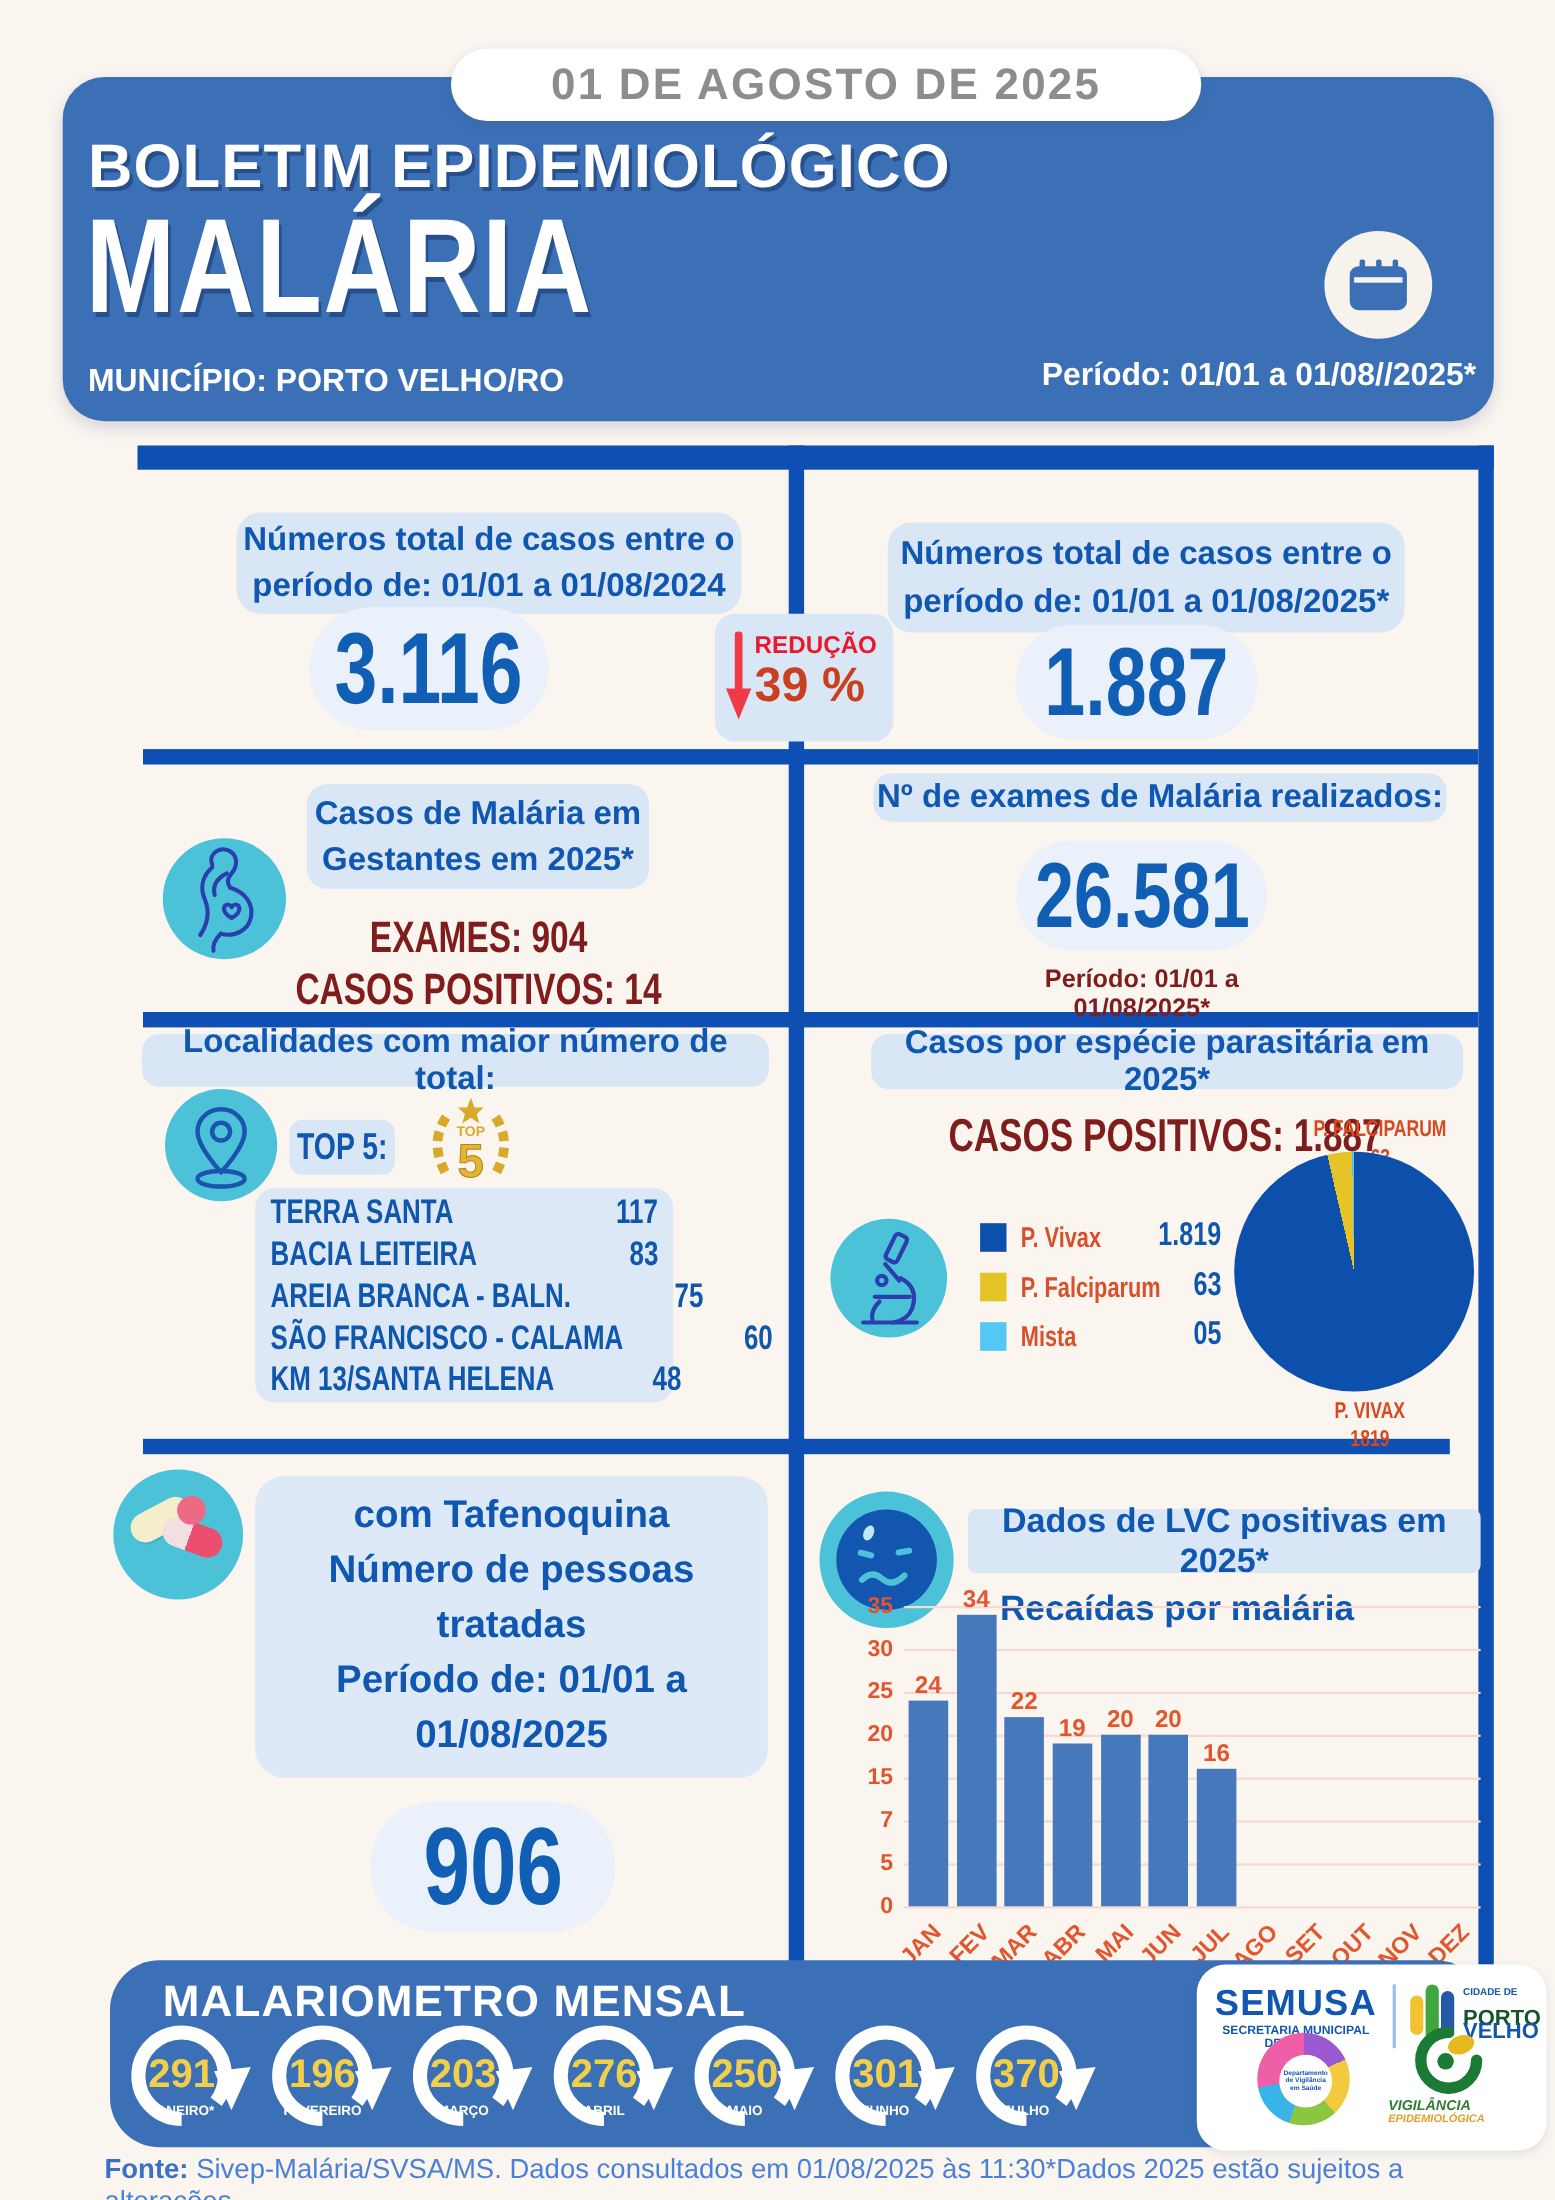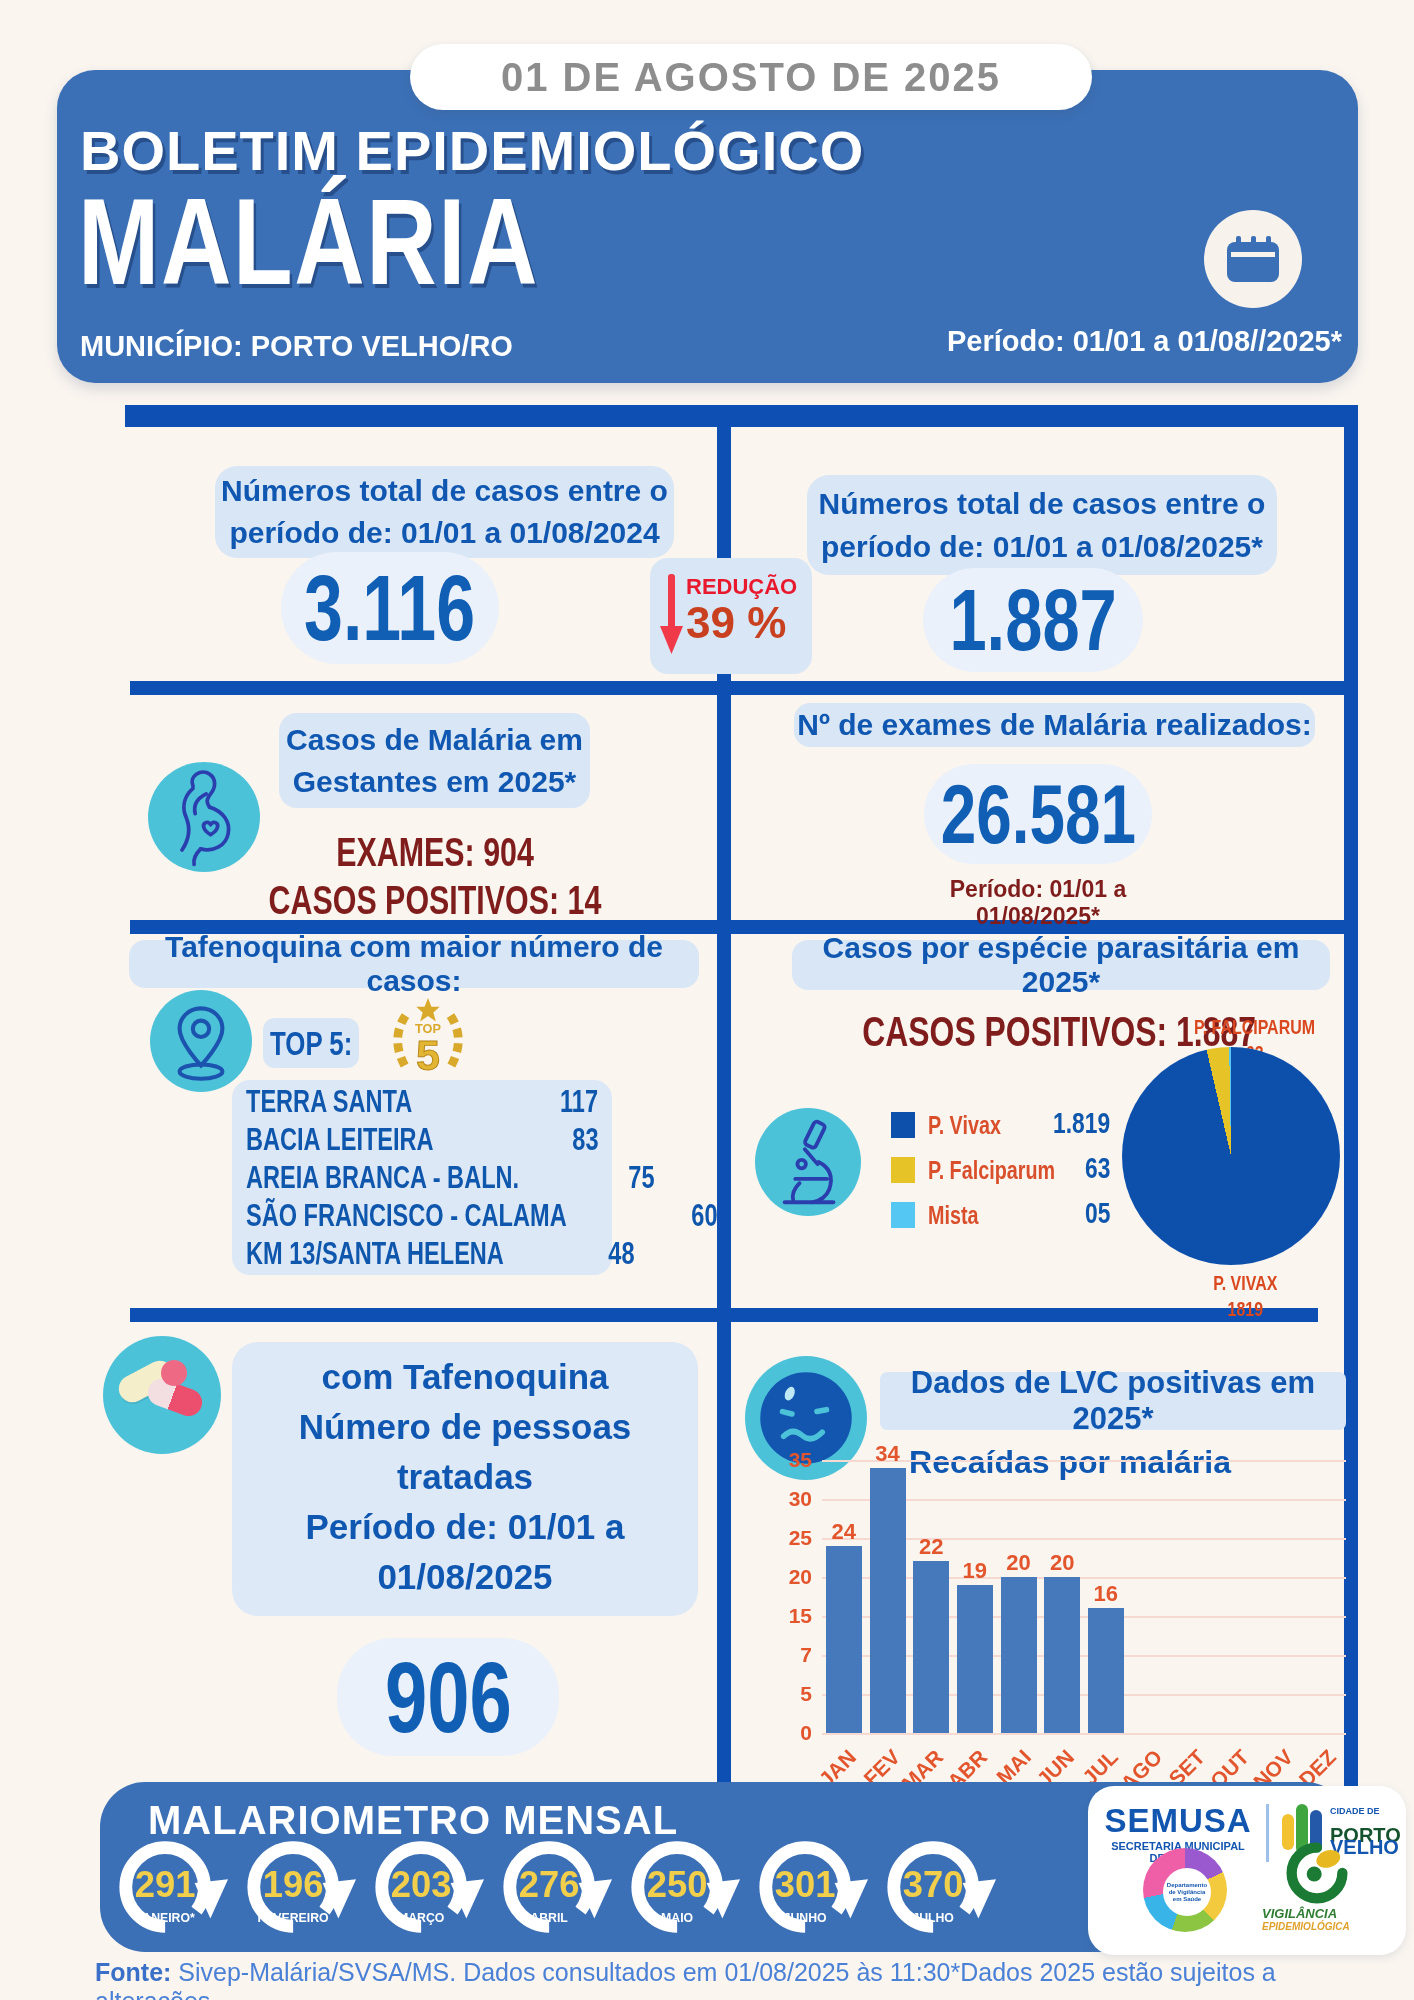--- a/index.html
+++ b/index.html
@@ -38,21 +38,21 @@
   .bar-val{position:absolute;color:#e2552d;font-weight:bold;font-size:22px;text-align:center;}
   .xlab{position:absolute;color:#e2552d;font-weight:bold;font-size:21px;text-align:right;
         transform:rotate(-45deg);transform-origin:100% 0;}
   
   .foot-band{left:100px;top:1782px;width:1250px;height:170px;background:#3b70b6;border-radius:45px;}
   .logo-card{left:1088px;top:1786px;width:318px;height:169px;background:#ffffff;border-radius:26px;
              box-shadow:0 3px 8px rgba(60,80,120,.12);}
   .badge{position:absolute;width:130px;height:118px;}
   .fonte{color:#4a80d6;font-size:25px;}
   .fonte b{color:#3a70c8;}
-  .top5row{display:flex;justify-content:space-between;align-items:center;height:38px;padding:0 14px;gap:15px;}
+  .top5row{display:flex;justify-content:space-between;align-items:center;height:38px;padding:0 14px;}
   .top5name{color:#0f56ad;font-weight:bold;font-size:31px;}
   .top5val{color:#0f56ad;font-weight:bold;font-size:31px;}
   svg{display:block;}
 </style>
 </head>
 <body>
 
 <div id="page">
 
   <div class="abs header-card"></div>
@@ -132,21 +132,21 @@
 
   <div class="abs pill flexc" style="left:794px;top:703px;width:521px;height:44px;font-size:30px;border-radius:16px;">
     <span>Nº de exames de Malária realizados:</span>
   </div>
   <div class="abs bubble flexc" style="left:924px;top:764px;width:228px;height:100px;">
     <span class="bignum cn" style="font-size:84px;">26.581</span>
   </div>
   <div class="abs cond-blue" style="left:888px;top:876px;width:300px;text-align:center;font-size:23px;">Período: 01/01 a 01/08/2025*</div>
 
   <div class="abs pill flexc" style="left:129px;top:940px;width:570px;height:48px;font-size:30px;border-radius:16px;">
-    <span>Tafenoquina com maior número de casos:</span>
+    <span>Localidades com maior número de total:</span>
   </div>
   <div class="abs tcirc" style="left:150px;top:990px;width:102px;height:102px;">
     <svg width="102" height="102" viewBox="0 0 100 100" fill="none" stroke="#1b53ae" stroke-width="4">
       <path d="M50,18 c-12,0 -21,9 -21,20 c0,14 21,36 21,36 s21,-22 21,-36 c0,-11 -9,-20 -21,-20 z"></path>
       <circle cx="50" cy="38" r="8"></circle>
       <ellipse cx="50" cy="80" rx="21" ry="7"></ellipse>
     </svg>
   </div>
   <div class="abs pill flexc" style="left:263px;top:1018px;width:96px;height:50px;font-size:34px;border-radius:12px;">
     <span class="cn">TOP 5:</span>

